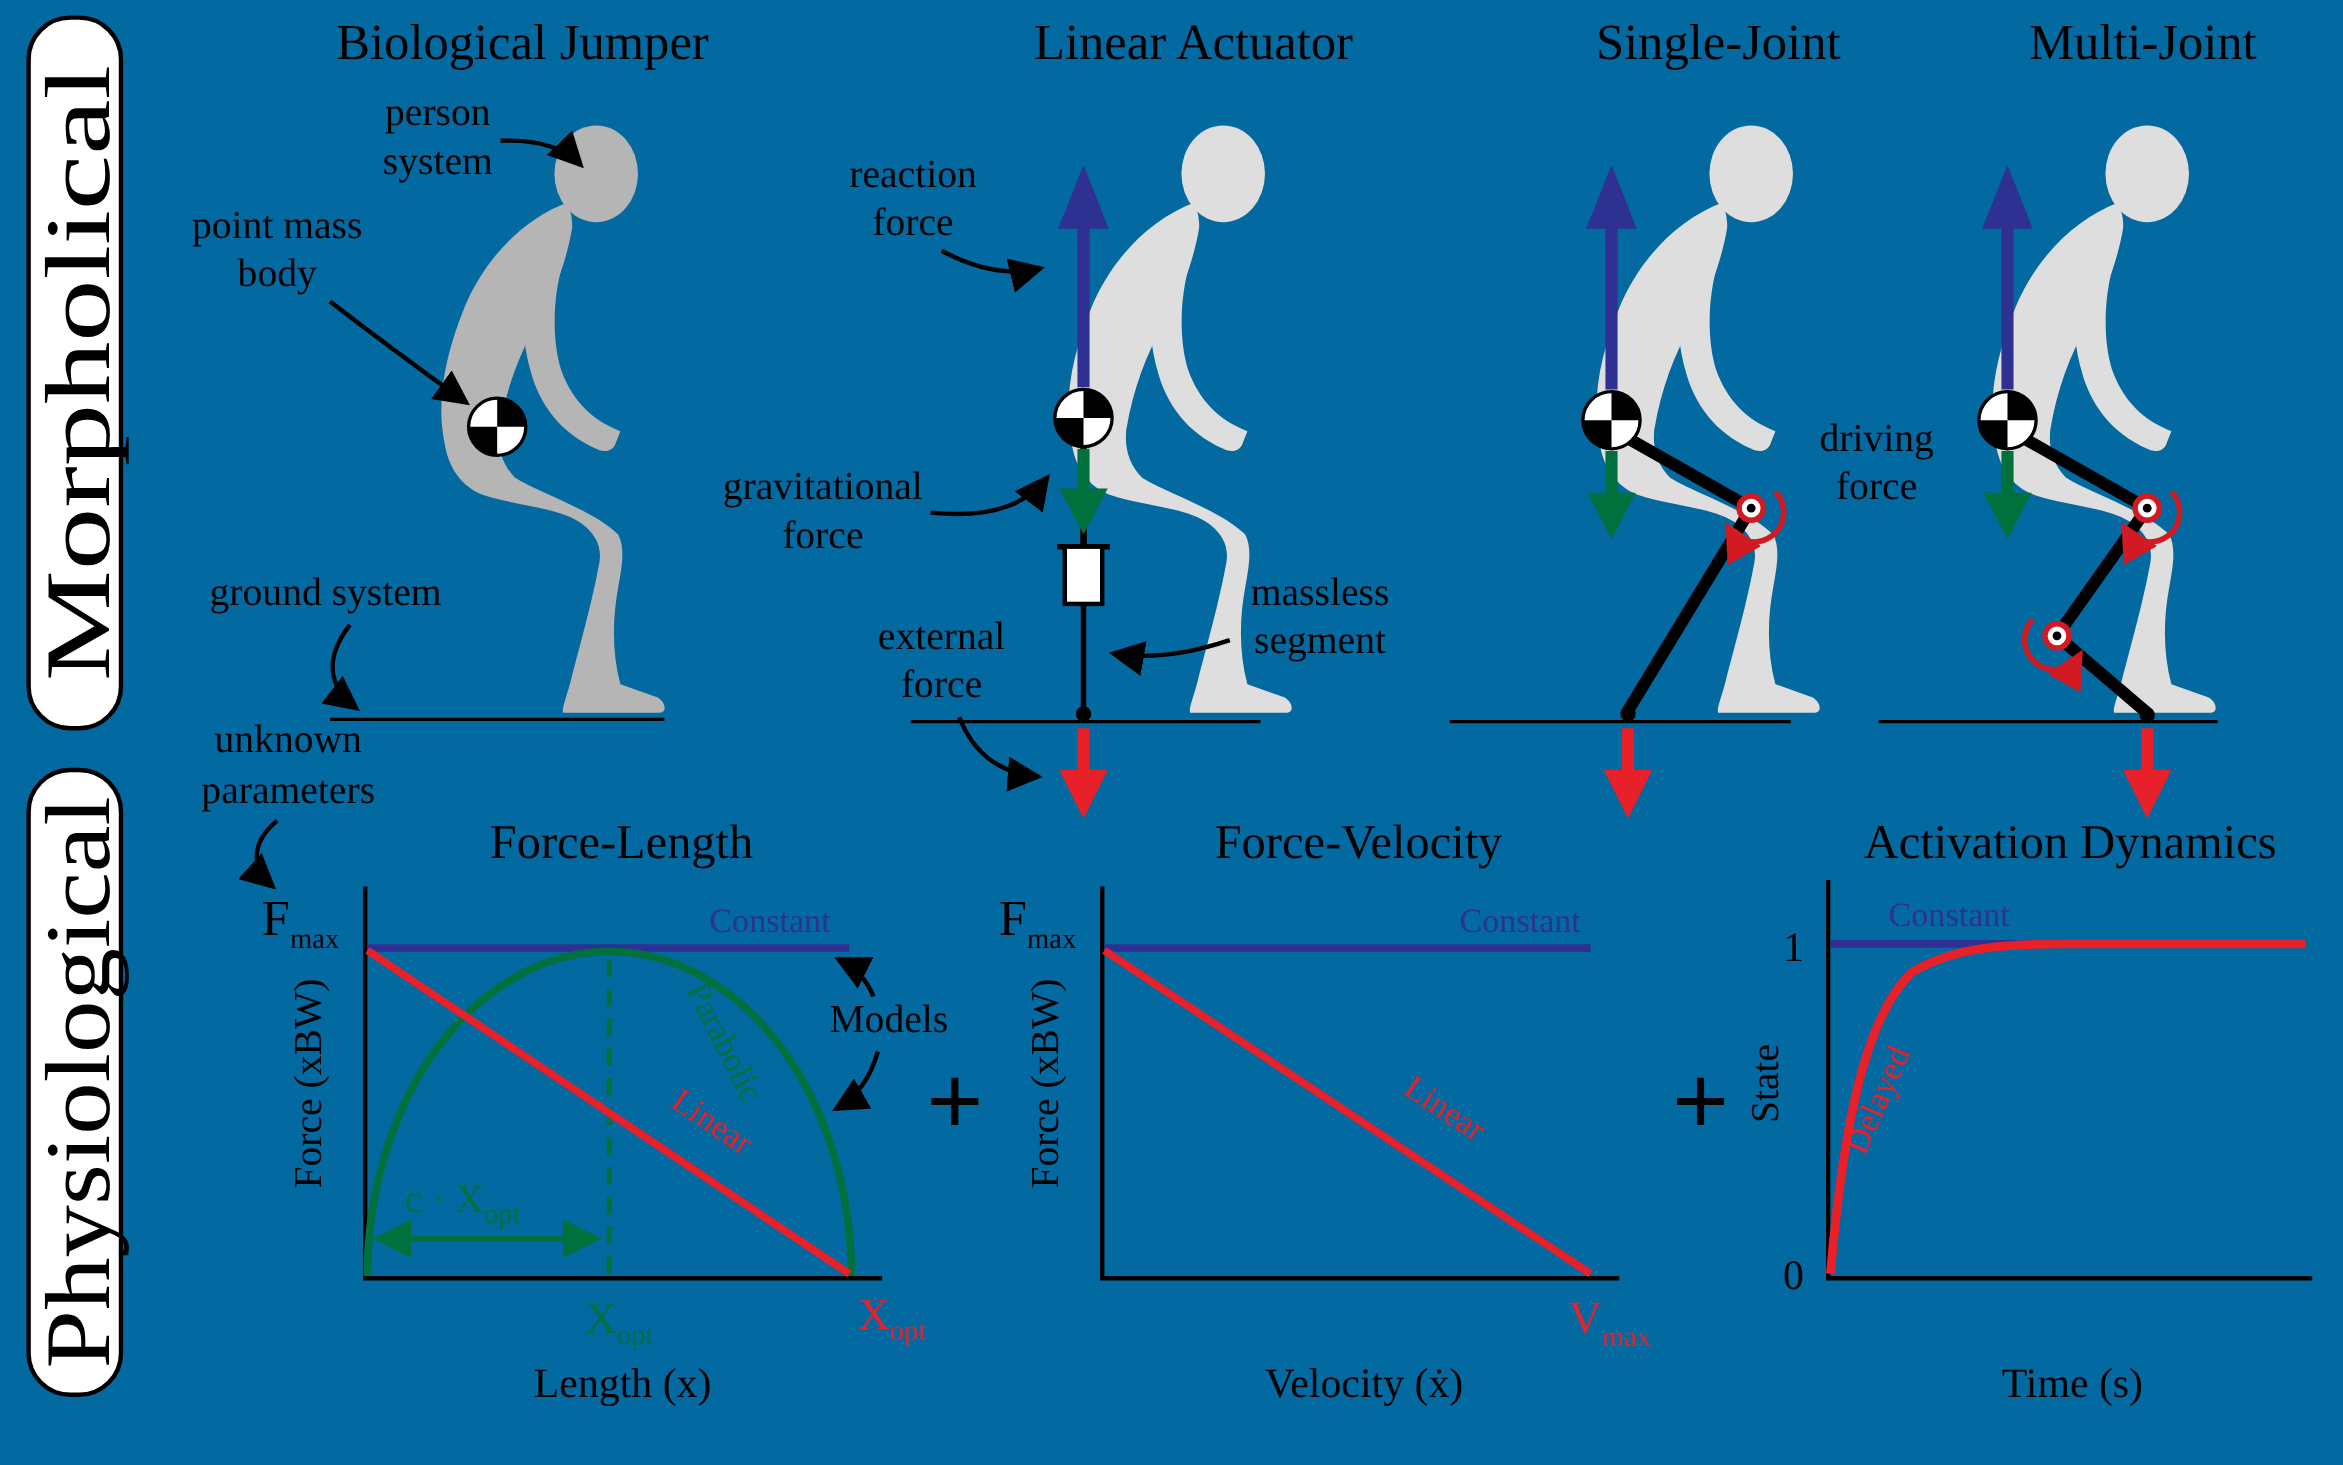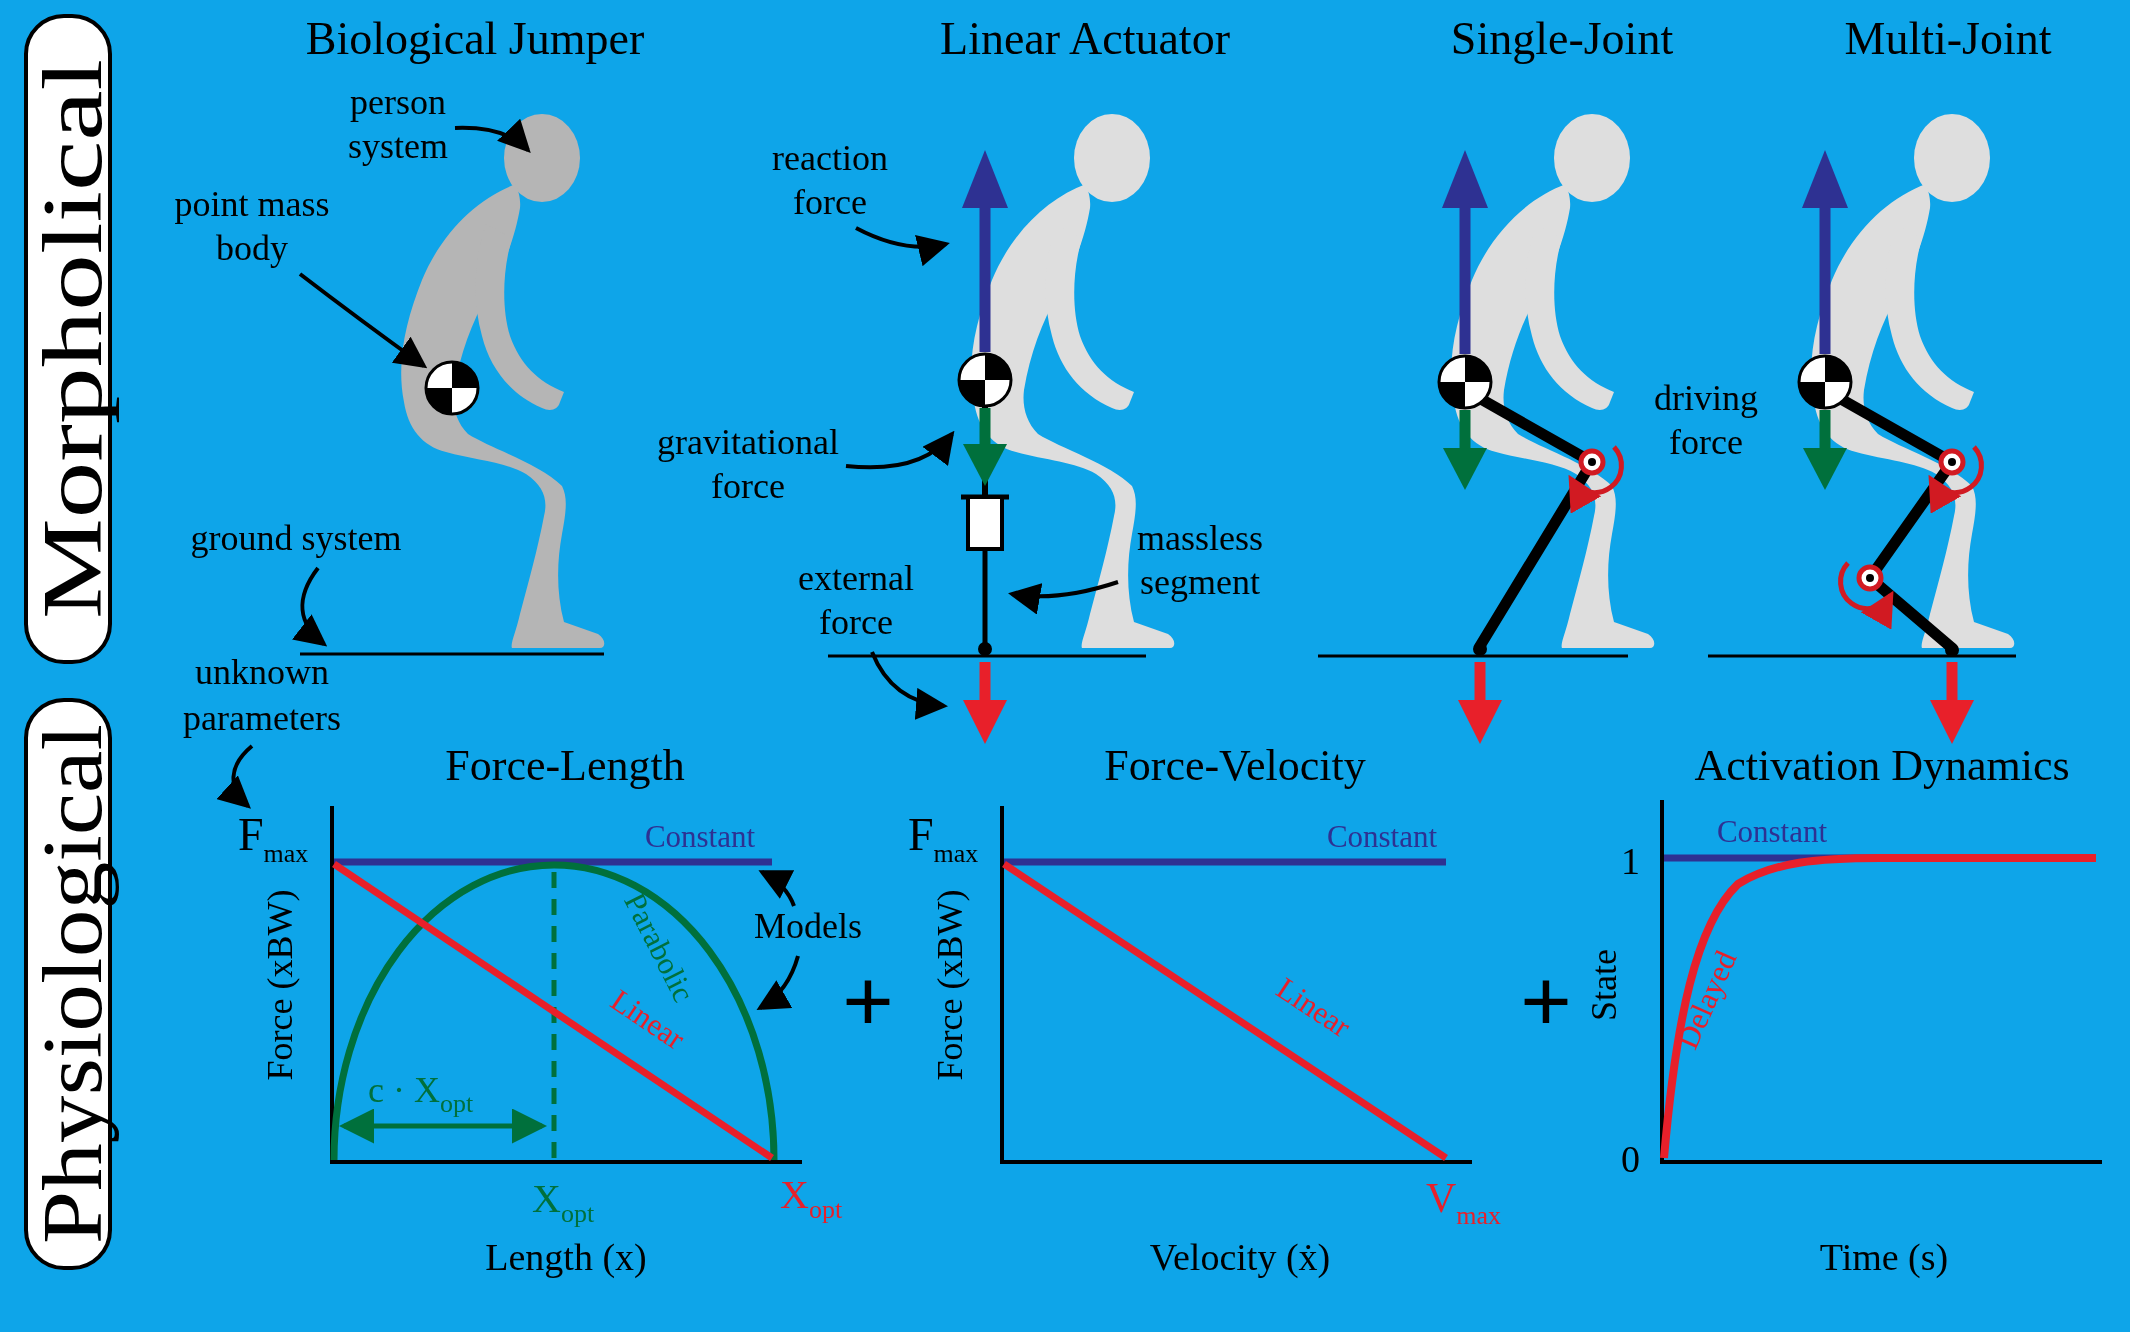--- a/index.html
+++ b/index.html
@@ -1,16 +1,16 @@
 <!DOCTYPE html>
 <html><head>
 <meta charset="utf-8">
 <style>
   html,body{margin:0;padding:0;background:#fff;}
-  .stage{position:relative;width:2130px;height:1332px;background:#0ea5e9;overflow:hidden;}
+  .stage{position:relative;width:2130px;height:1332px;background:#0369a1;overflow:hidden;}
   svg{font-family:"Liberation Serif","DejaVu Serif",serif;}
   text{fill:#000;}
   .title{font-size:46px;}
   .ptitle{font-size:44px;}
   .ann{font-size:36px;}
   .axlab{font-size:38px;}
   .curvelab{font-size:31px;}
   .blue{fill:#2e3192;}
   .green{fill:#00703c;}
   .red{fill:#e8202a;}

